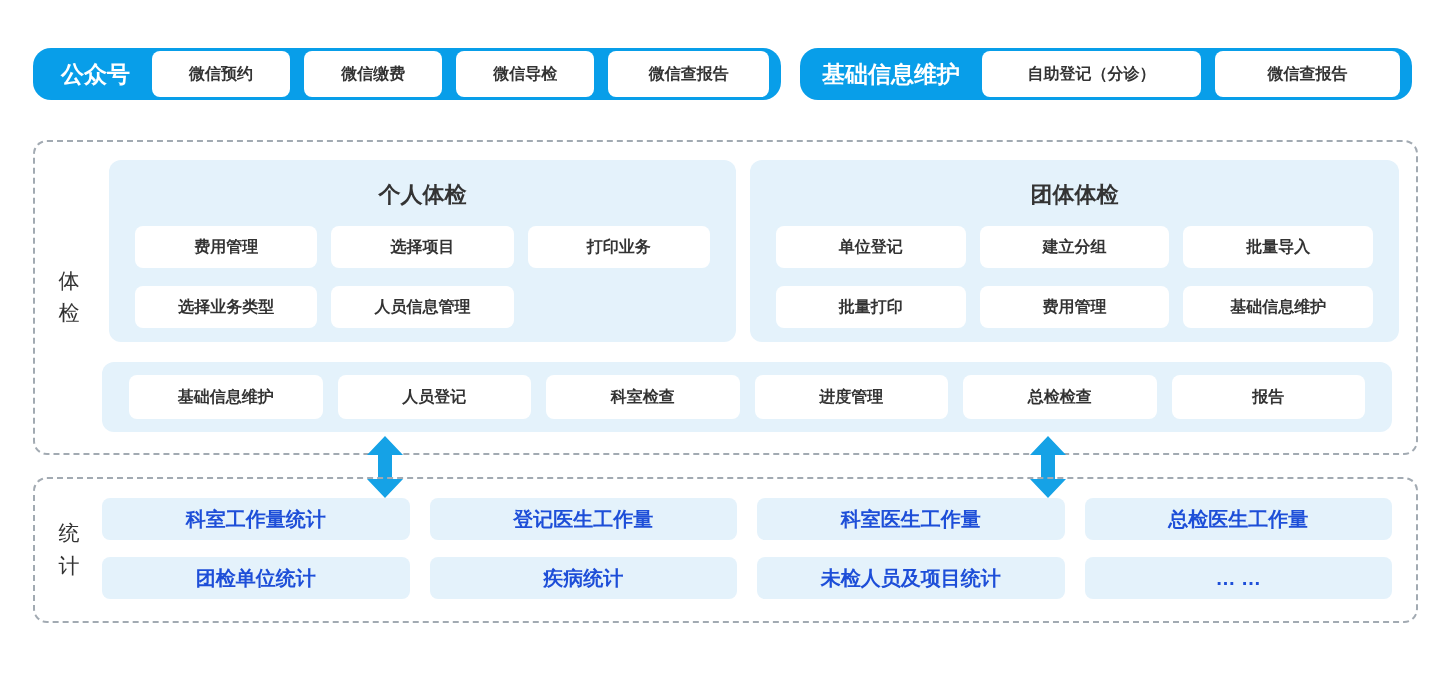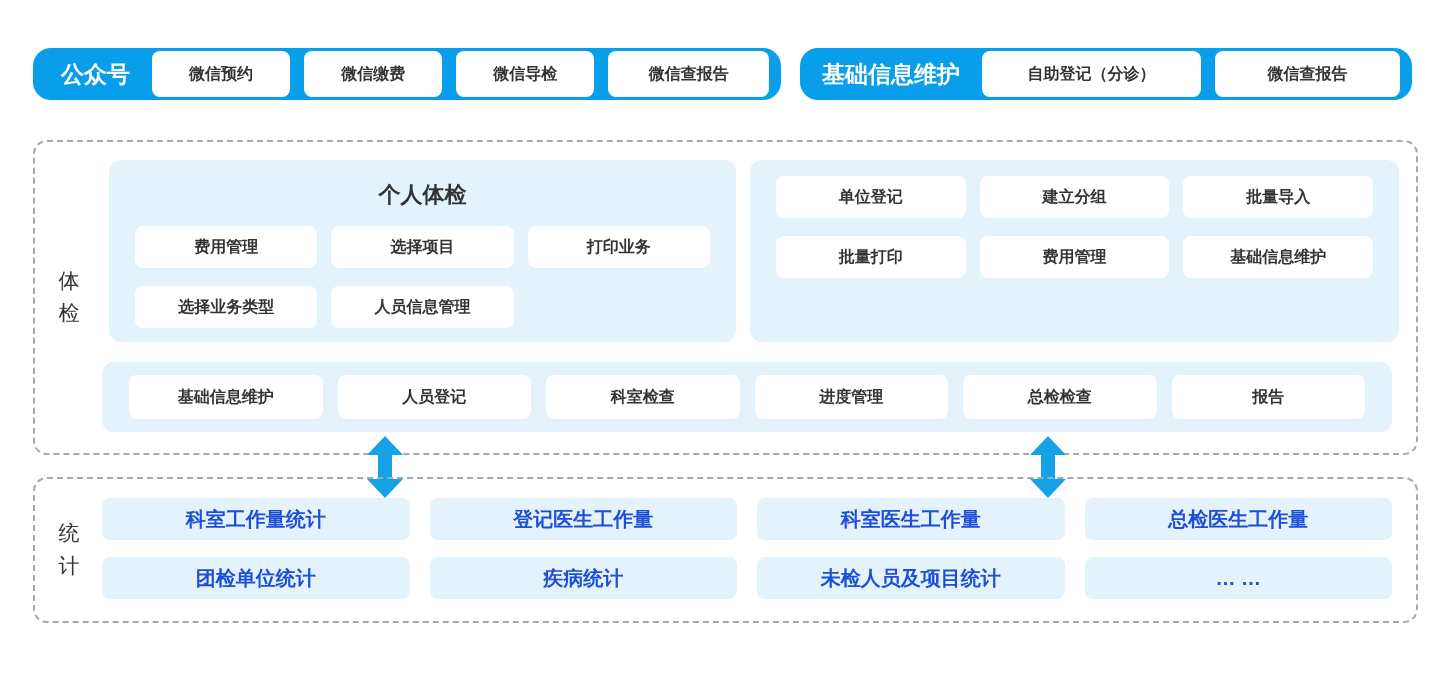--- a/index.html
+++ b/index.html
@@ -74,20 +74,21 @@
       <div class="panel-grid">
         <div class="pill">费用管理</div>
         <div class="pill">选择项目</div>
         <div class="pill">打印业务</div>
         <div class="pill">选择业务类型</div>
         <div class="pill">人员信息管理</div>
       </div>
     </div>
 
     <div class="panel panel-group">
+      <div class="panel-title">团体体检</div>
       <div class="panel-grid">
         <div class="pill">单位登记</div>
         <div class="pill">建立分组</div>
         <div class="pill">批量导入</div>
         <div class="pill">批量打印</div>
         <div class="pill">费用管理</div>
         <div class="pill">基础信息维护</div>
       </div>
     </div>
 

